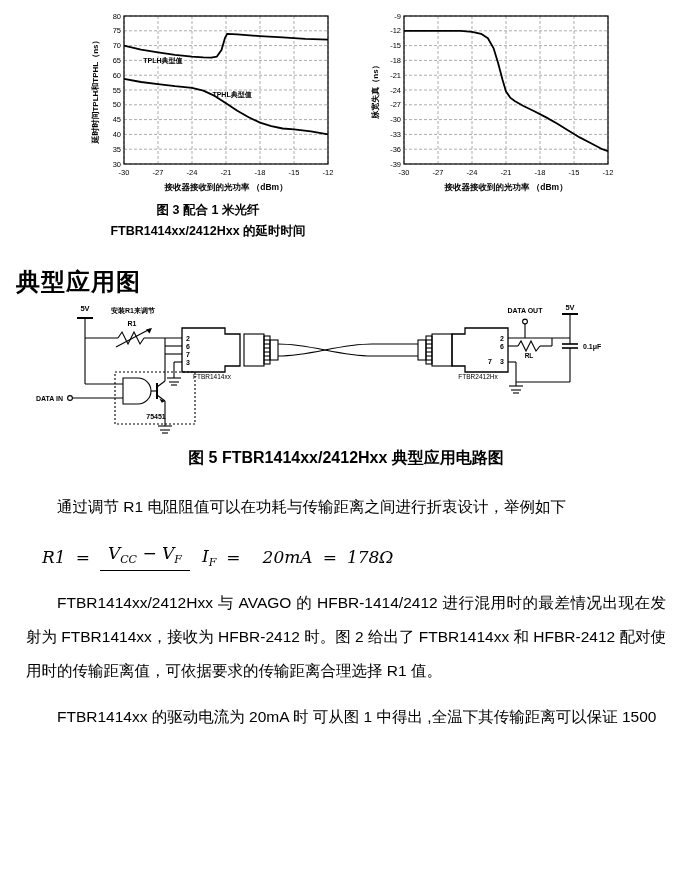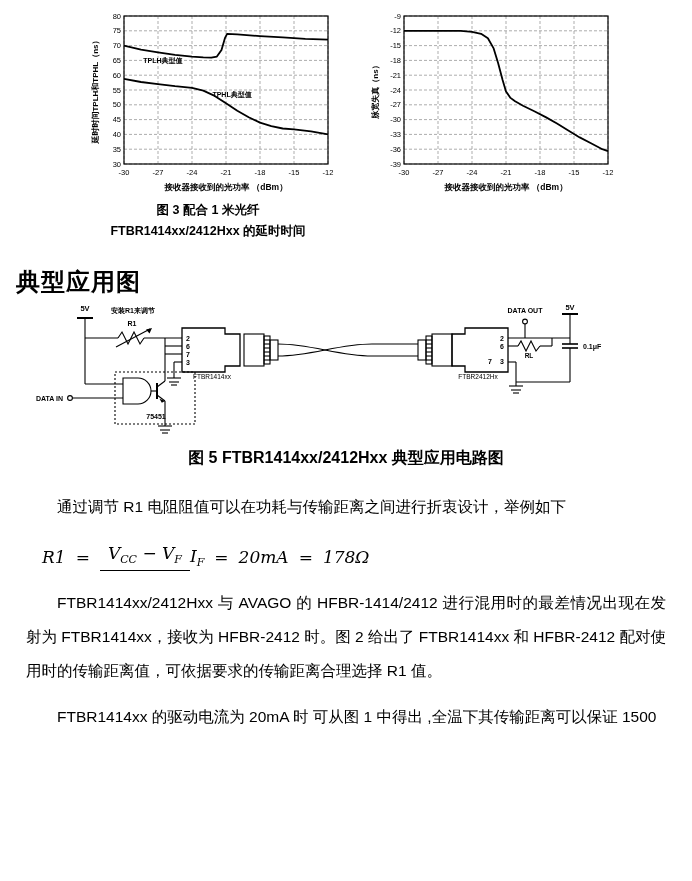--- a/index.html
+++ b/index.html
@@ -10,21 +10,21 @@
   .heading{position:absolute;left:16px;top:266px;font-size:24px;font-weight:bold;letter-spacing:1px;}
   .circuit{position:absolute;left:20px;top:298px;}
   .fig5cap{position:absolute;left:0;top:448px;width:100%;text-align:center;font-weight:bold;font-size:16px;}
   .textblock{position:absolute;left:14px;top:478px;width:664px;font-size:15.5px;
              line-height:34px;text-align:justify;}
   .textblock p{margin:12px;text-indent:2em;}
   .formula{display:flex;align-items:center;gap:10px;font-family:"DejaVu Serif",serif;
            font-style:italic;font-size:17px;margin:16px 0 12px 28px;}
   .frac{display:inline-flex;flex-direction:row;align-items:center;line-height:1.25;}
   .frac .num{border-bottom:1.6px solid #000;padding:0 8px 2px;}
-  .frac .den{padding-top:2px;}
+  .frac .den{padding-top:2px;margin-left:12px;}
   .formula sub{font-size:11px;font-style:italic;}
   svg text{font-family:"Liberation Sans",sans-serif;}
 </style>
 </head>
 <body>
 
 <div class="page">
 
   <svg class="chart" width="250" height="196" style="left:88px;top:8px;">
       <line x1="36" y1="8" x2="36" y2="156" stroke="#8a8a8a" stroke-width="0.7" stroke-dasharray="3,2"></line>

